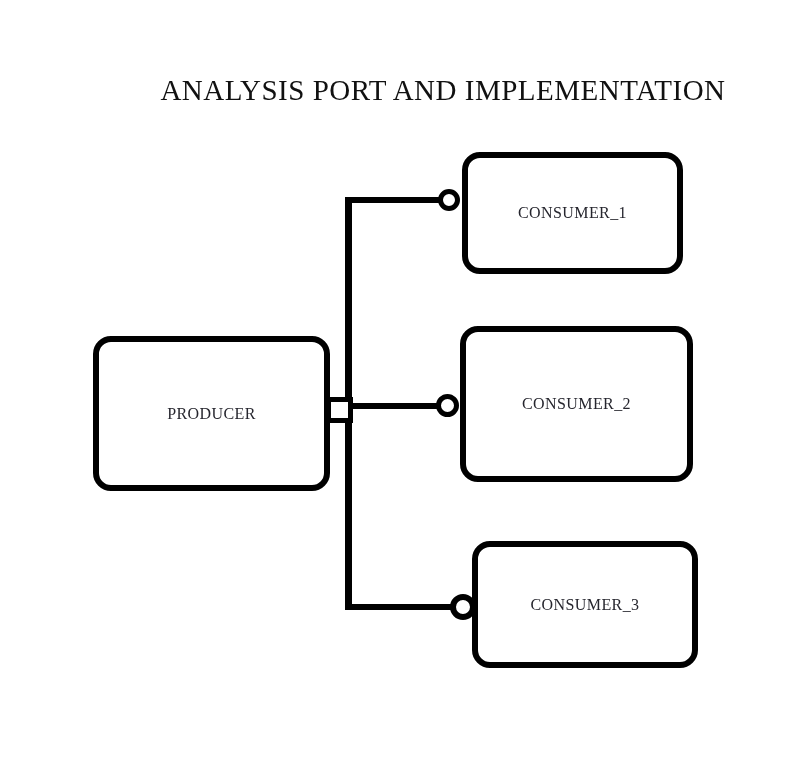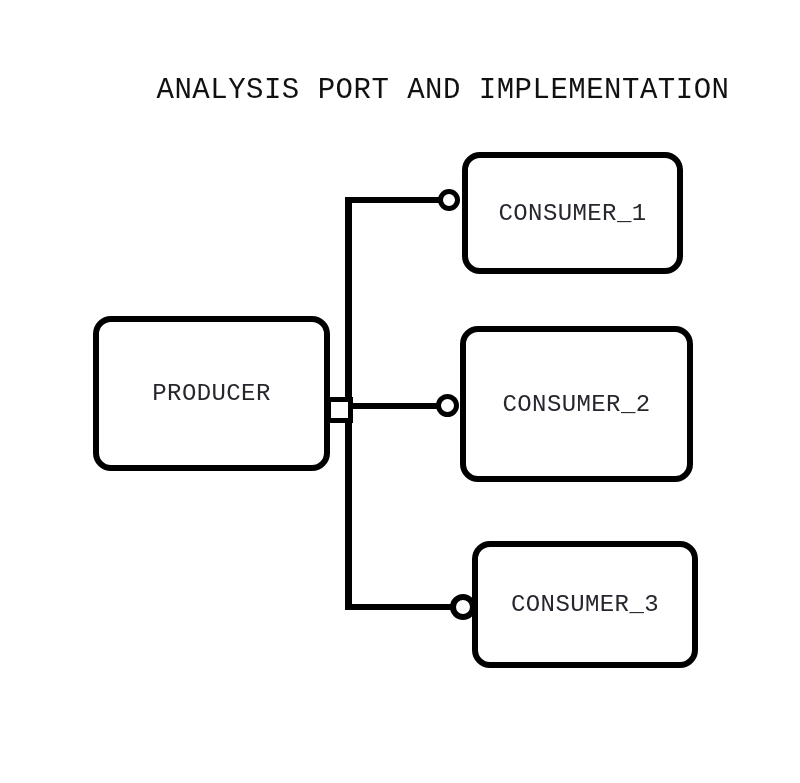--- a/index.html
+++ b/index.html
@@ -5,21 +5,21 @@
   html, body {
     margin: 0;
     padding: 0;
     background: #ffffff;
   }
   .canvas {
     position: relative;
     width: 800px;
     height: 783px;
     background: #ffffff;
-    font-family: Liberation Mono, monospace;
+    font-family: Liberation Serif, serif;
     overflow: hidden;
   }
   .title {
     position: absolute;
     left: 0;
     top: 74px;
     width: 886px; 
     text-align: center;
     font-size: 29px;
     font-weight: 500;
@@ -33,26 +33,26 @@
     box-sizing: border-box;
     background: #ffffff;
     border: 6px solid #000000;
     border-radius: 18px;
     display: flex;
     align-items: center;
     justify-content: center;
     z-index: 2;
   }
   .node-label {
-    font-size: 24px;
+    font-size: 16px;
     letter-spacing: 0.4px;
     color: #26262e;
     white-space: nowrap;
   }
-  .producer-box  { left: 93px;  top: 316px; width: 237px; height: 155px; }
+  .producer-box  { left: 93px;  top: 336px; width: 237px; height: 155px; }
   .consumer1-box { left: 462px; top: 152px; width: 221px; height: 122px; }
   .consumer2-box { left: 460px; top: 326px; width: 233px; height: 156px; }
   .consumer3-box { left: 472px; top: 541px; width: 226px; height: 127px; text-align: right; }
 
   .line {
     position: absolute;
     background: #000000;
     z-index: 1;
   }
   .trunk-line   { left: 345px; top: 197px; width: 7px;  height: 413px; }

